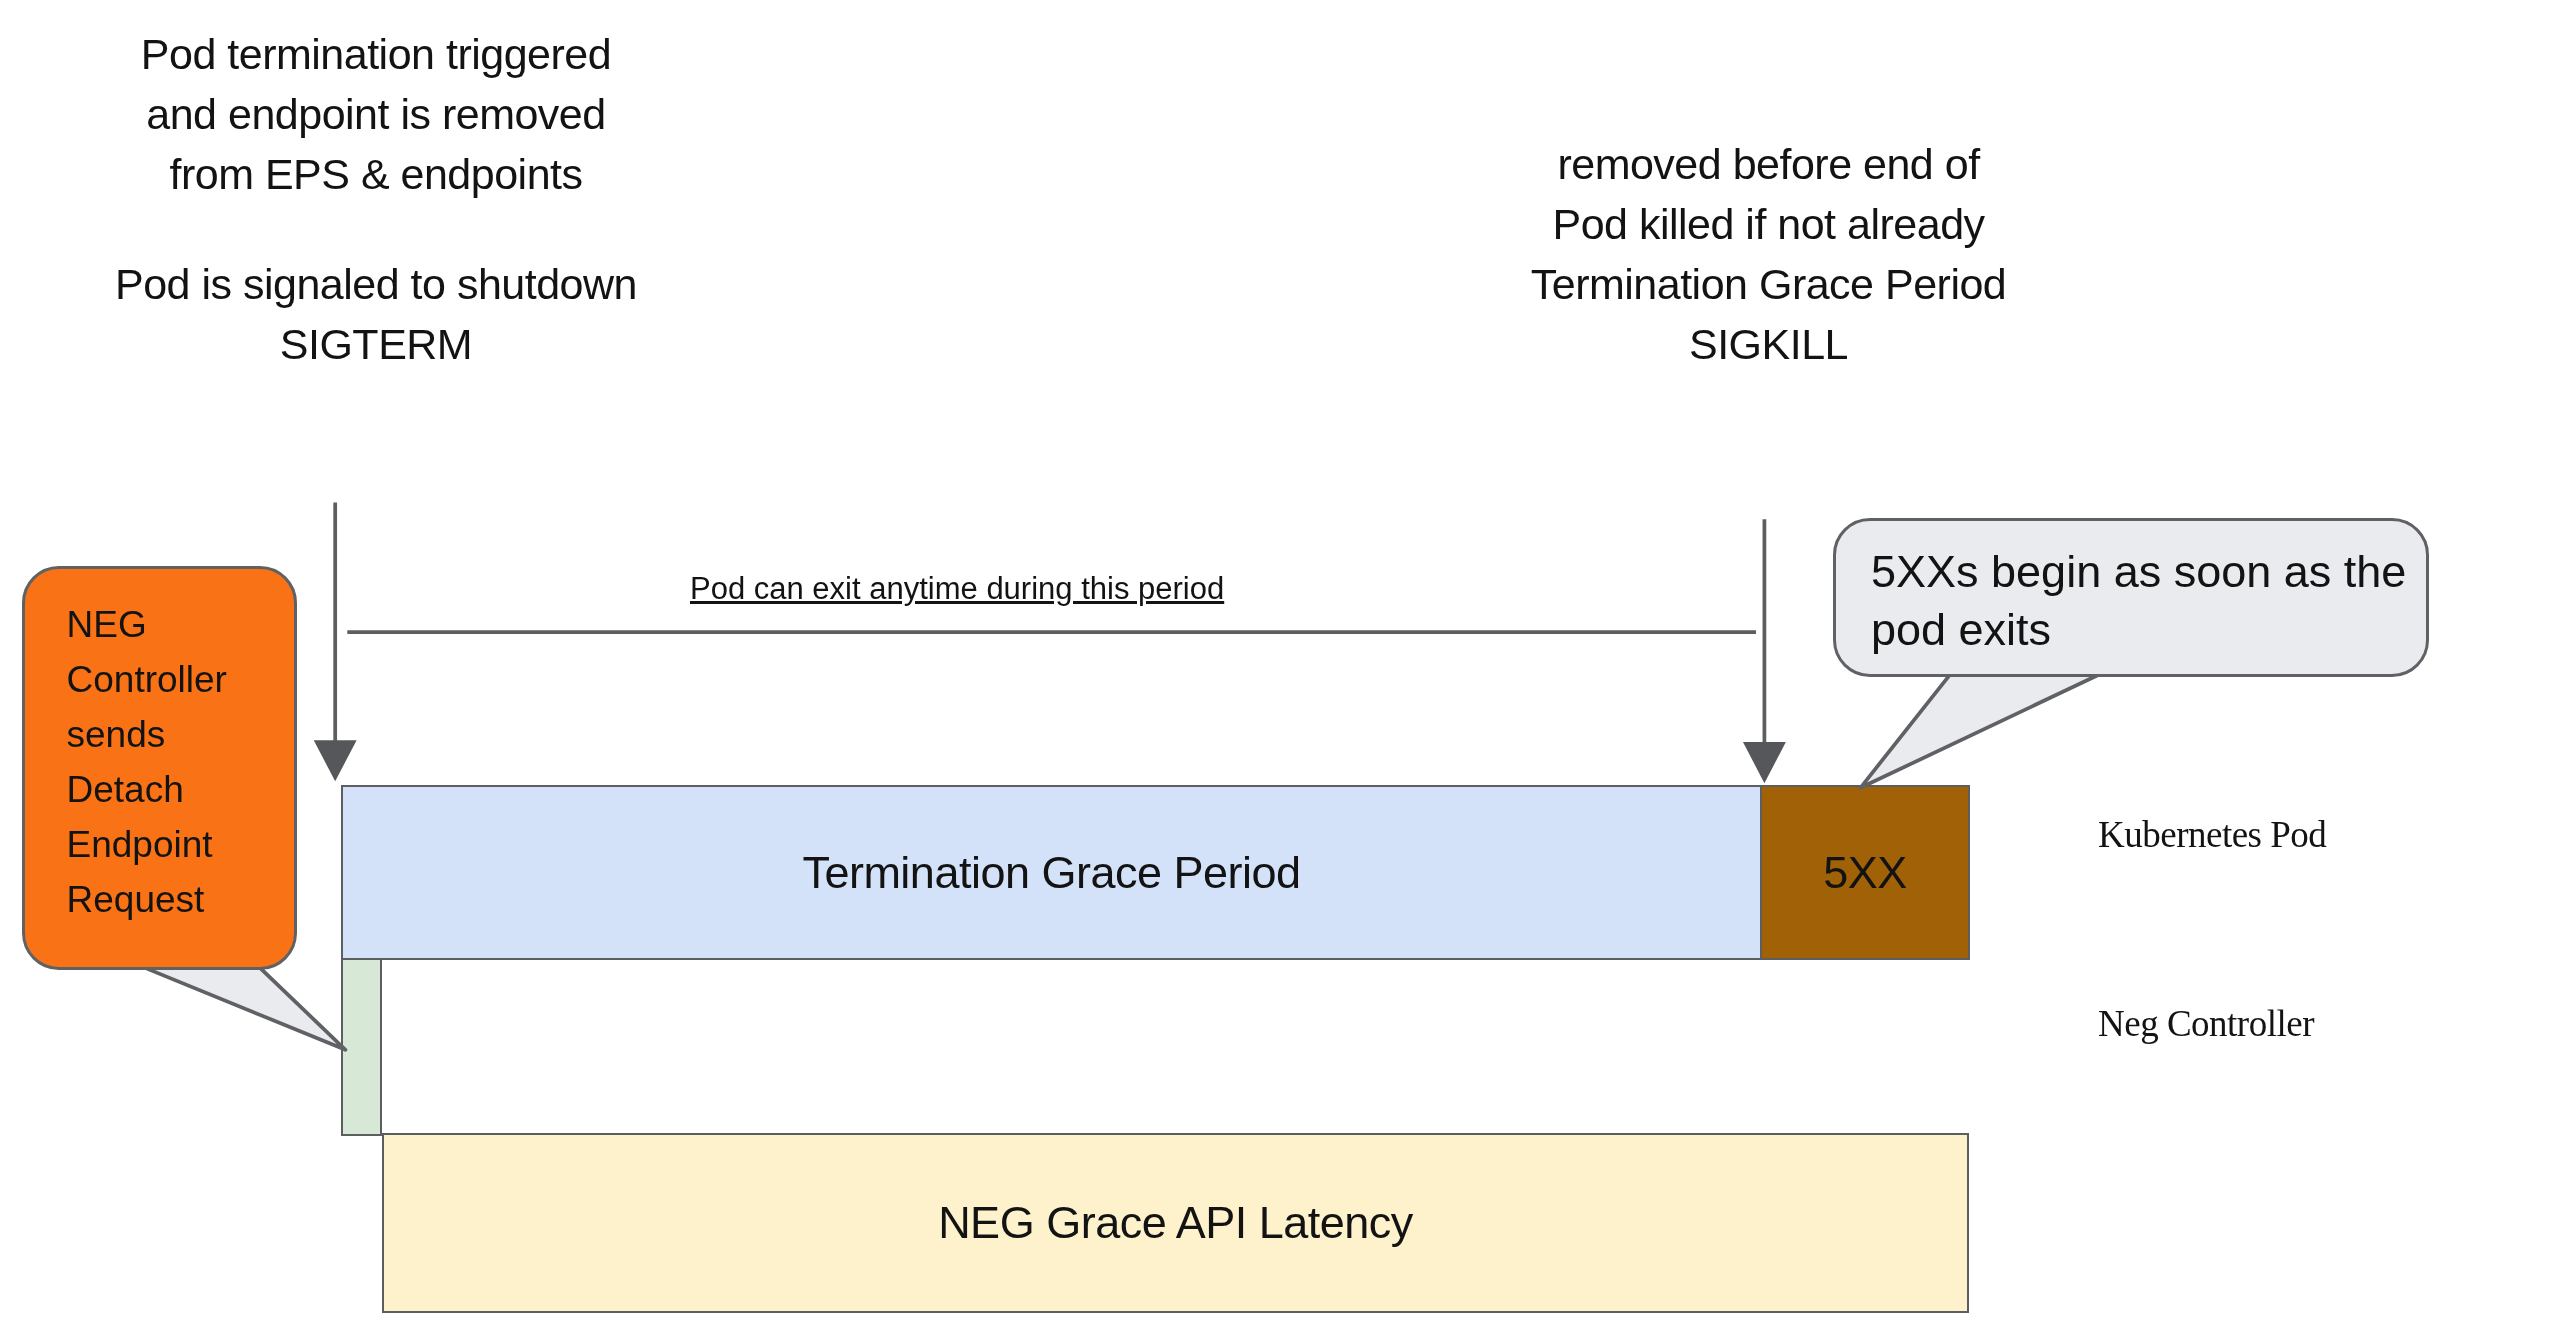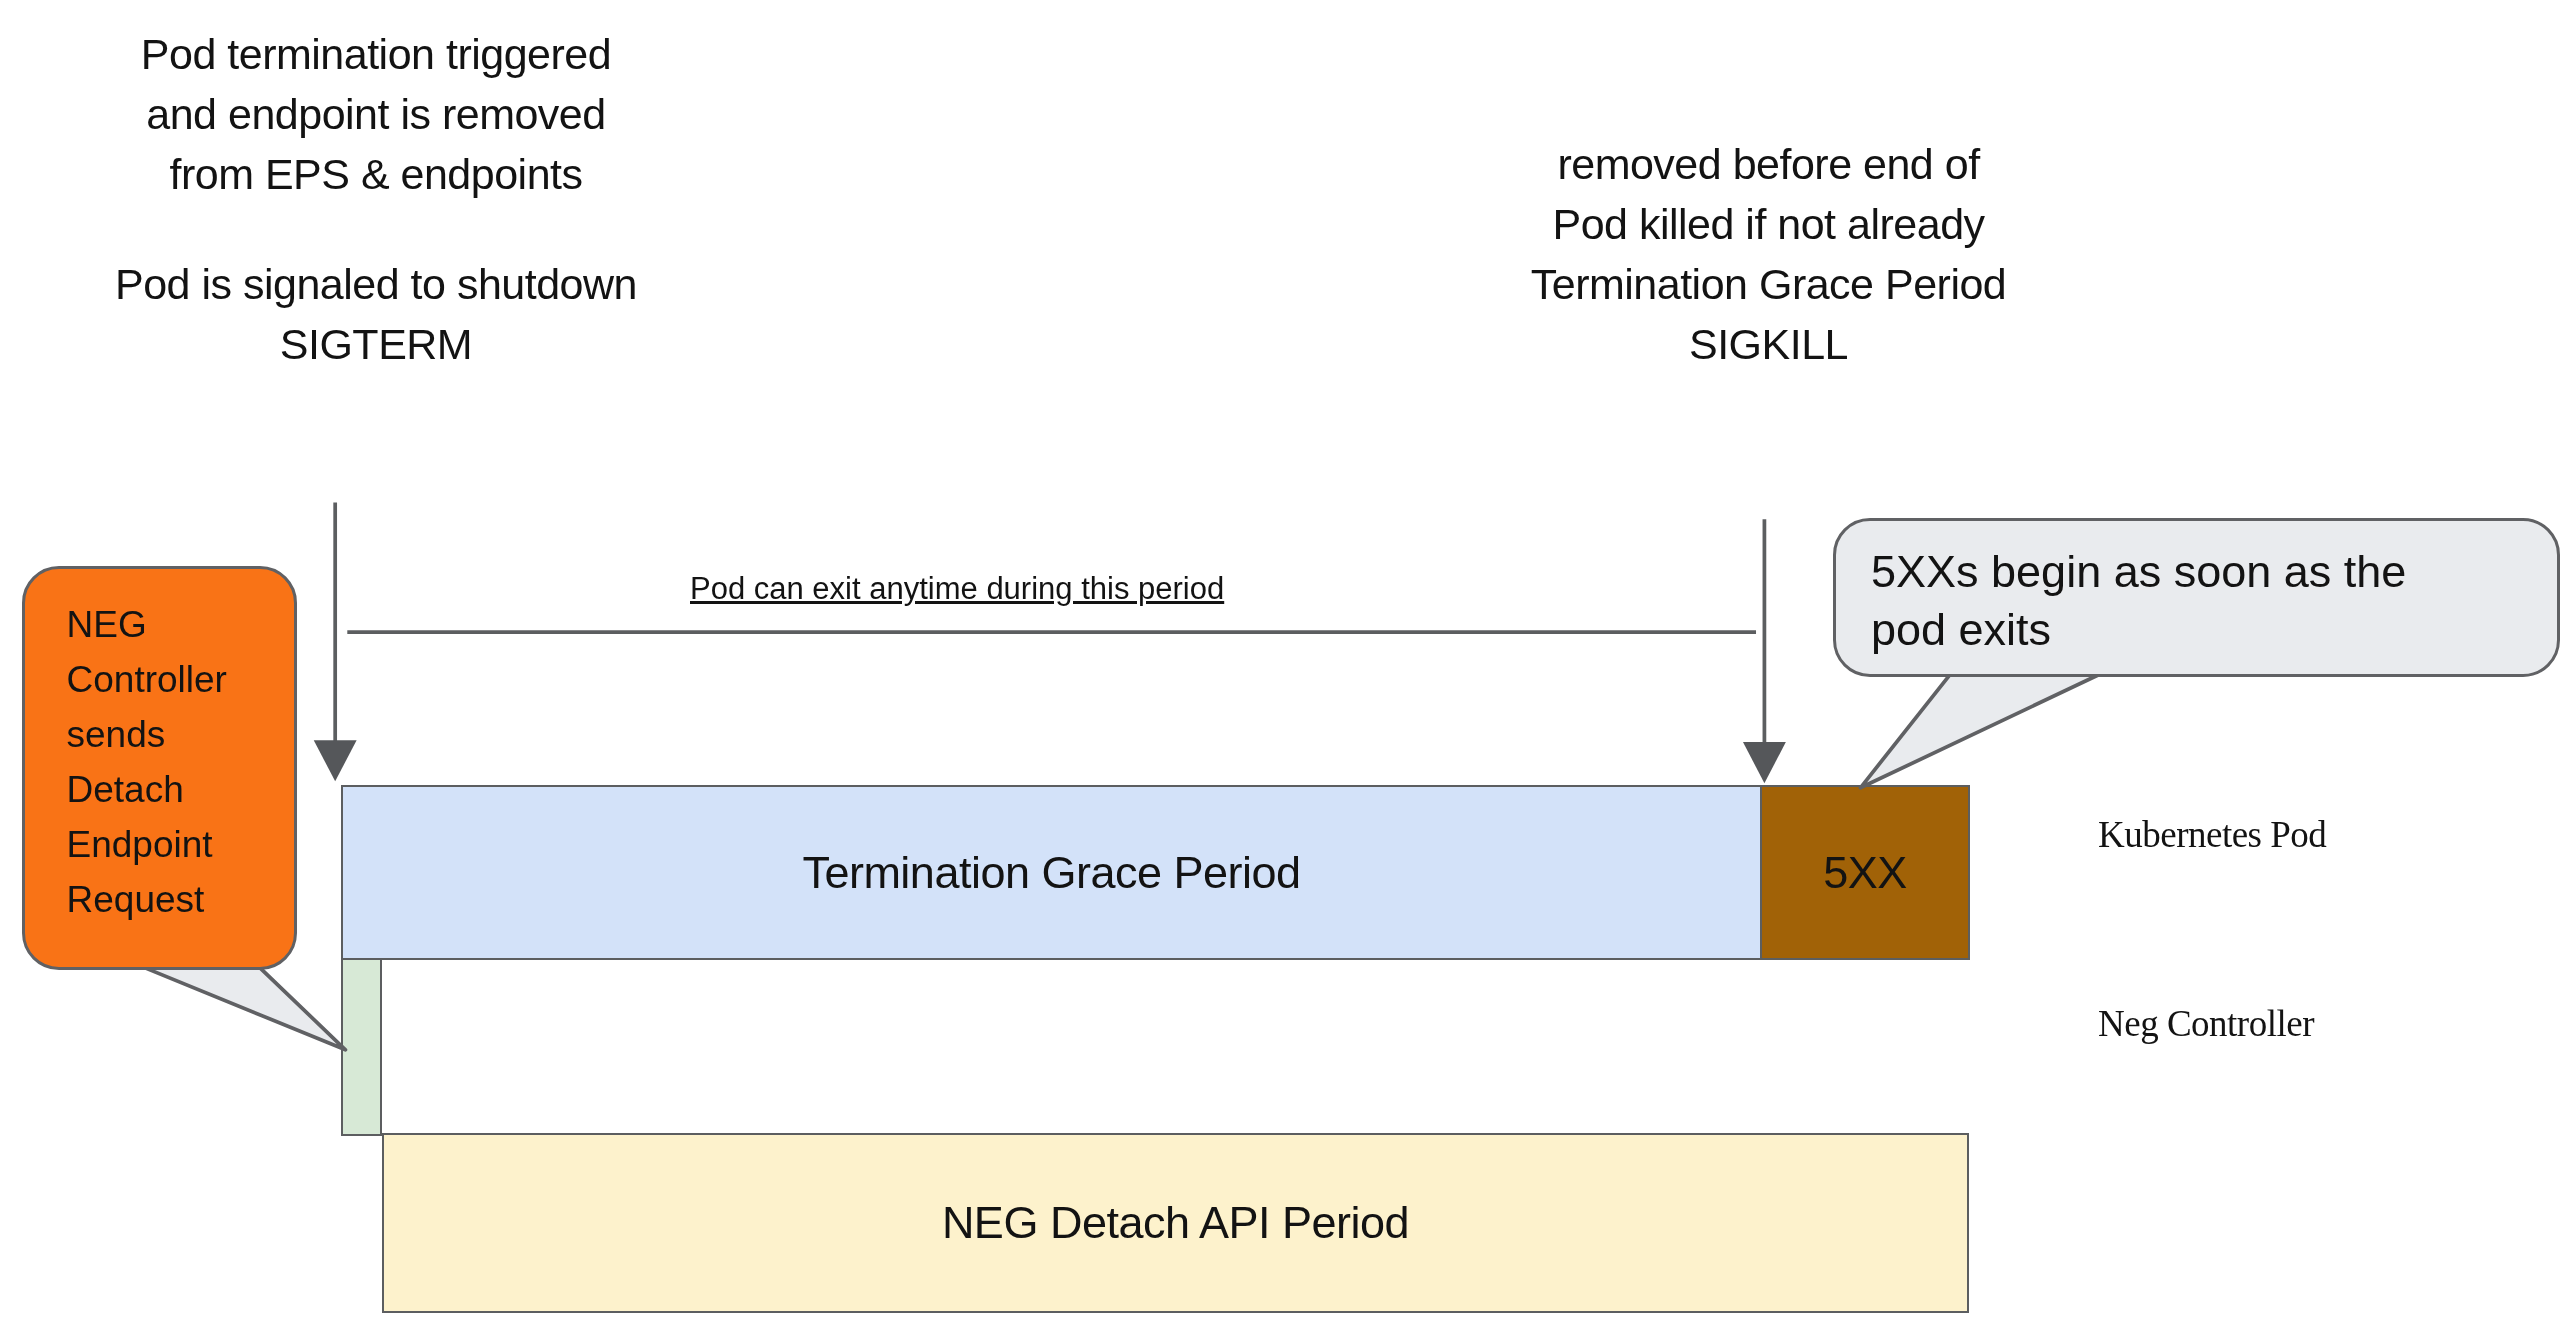--- a/index.html
+++ b/index.html
@@ -47,21 +47,21 @@
     border-radius:37px;
     background:#e9ebee;
   }
   .bubble .ln { display:block; white-space:nowrap; }
   .bubble-left {
     left:21.5px; top:566px; width:275px; height:404px;
     padding:28px 0 0 42px;
     font-size:37px; line-height:55px;
   }
   .bubble-right {
-    left:1833px; top:518px; width:727px; height:159px;
+    left:1833px; top:518px; width:596px; height:159px;
     padding:22.4px 0 0 35px;
     font-size:45px; line-height:58px;
   }
 
   
   .row-label { left:2098px; width:471px; font-size:37px; line-height:70px; letter-spacing:-0.5px;font-family:Liberation Serif, serif; }
   .row-label .ln { display:block; white-space:nowrap; }
   .row-kubernetes { top:800px; }
   .row-neg        { top:989px; }
   .row-gce        { top:1170px; }
@@ -72,21 +72,21 @@
 <div class="stage">
 
   <div class="abs bar bar-grace" style="background-color: rgb(211, 226, 249);">
     <span class="bar-label">Termination Grace Period</span>
   </div>
   <div class="abs bar bar-errors" style="background-color: #a16207;">
     <span class="bar-label">5XX</span>
   </div>
   <div class="abs bar bar-detach" style="background-color: rgb(215, 233, 214);"></div>
   <div class="abs bar bar-latency" style="background-color: rgb(253, 242, 204);">
-    <span class="bar-label">NEG Detach API Period</span>
+    <span class="bar-label">NEG Grace API Latency</span>
   </div>
 
   <svg class="connectors" viewBox="0 0 2762 1433">
     <line x1="359" y1="539" x2="359" y2="800" stroke="#5c5e60" stroke-width="4"></line>
     <polygon points="336,794 382,794 359,838" fill="#55575a"></polygon>
     <line x1="372" y1="678" x2="1883" y2="678" stroke="#5c5e60" stroke-width="4"></line>
     <line x1="1892" y1="557" x2="1892" y2="802" stroke="#5c5e60" stroke-width="4"></line>
     <polygon points="1869,796 1915,796 1892,840" fill="#55575a"></polygon>
     <polygon points="140,1032 272,1032 370,1126" fill="#e9ebee" stroke="#606164" stroke-width="4" stroke-linejoin="round"></polygon>
     <polygon points="2097,716 2267,716 1995,845" fill="#e9ebee" stroke="#606164" stroke-width="4" stroke-linejoin="round"></polygon>

